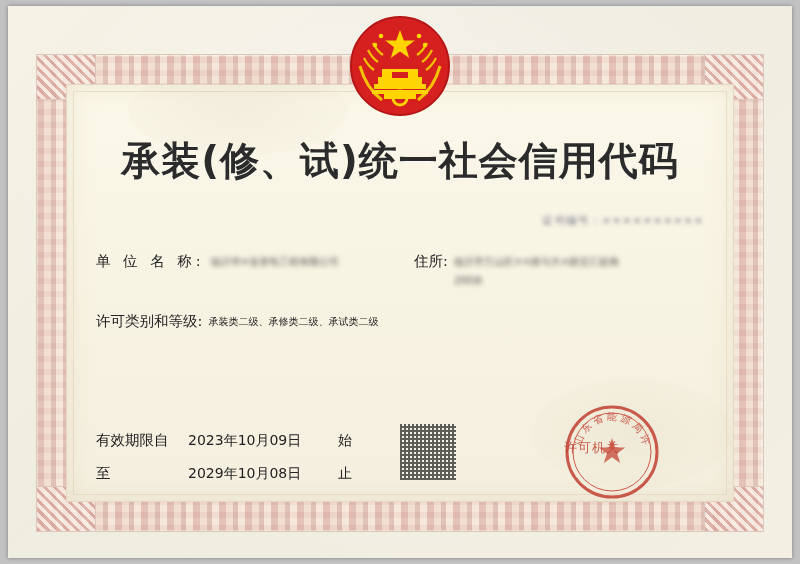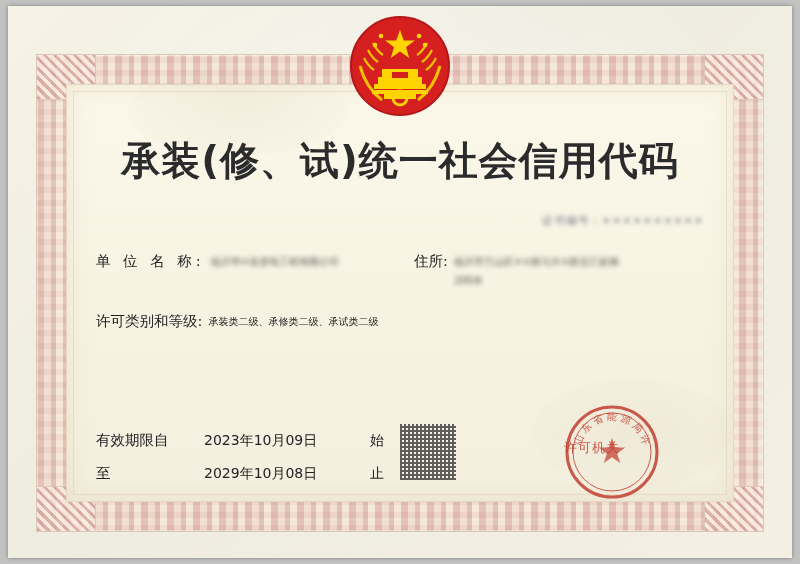--- a/index.html
+++ b/index.html
@@ -208,21 +208,20 @@
     left: 88px;
     top: 425px;
     z-index: 5;
     color: #222;
   }
   .validity .vrow {
     display: flex;
     align-items: center;
     margin-bottom: 14px;
     font-size: 14.5px;
-    gap: 16px;
   }
   .validity .vlabel {
     width: 92px;
     white-space: nowrap;
   }
   .validity .vdate {
     width: 150px;
     font-size: 14px;
   }
   .validity .vmark {

